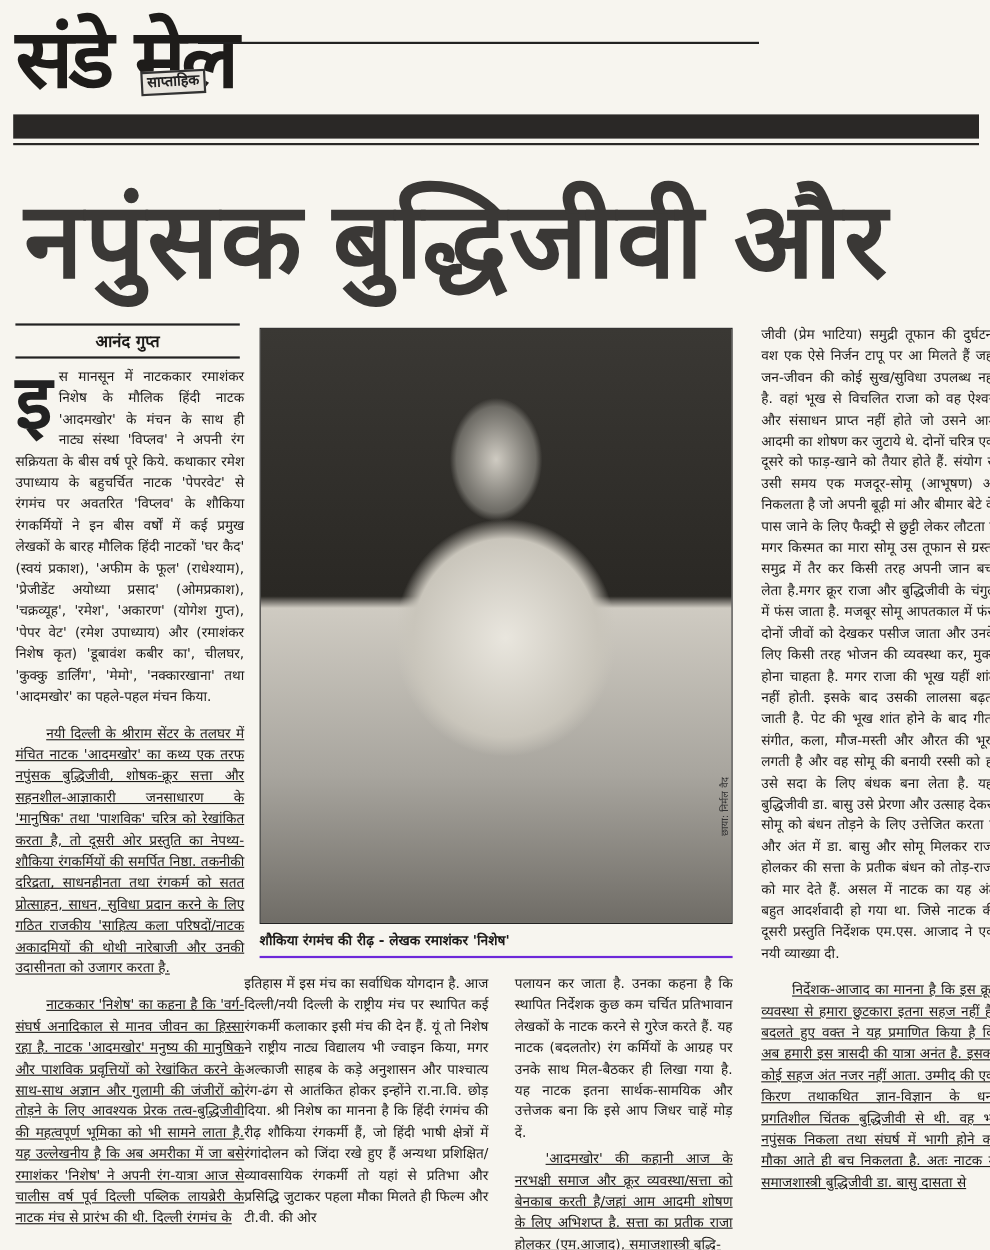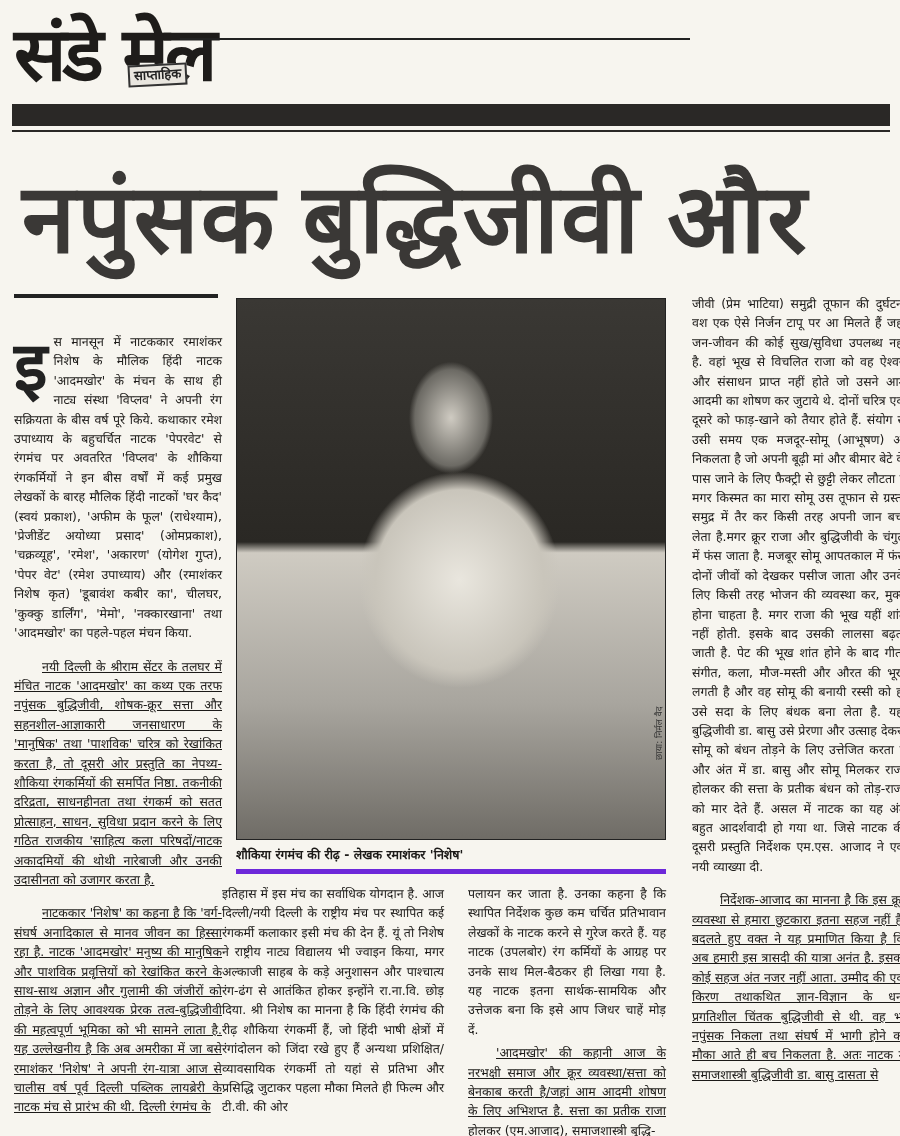--- a/index.html
+++ b/index.html
@@ -56,21 +56,21 @@
   .photo {
     position: absolute; left: 236px; top: 298px; width: 428px; height: 540px;
     background:
       radial-gradient(ellipse 60px 80px at 50% 22%, #cfcbc2 0%, #6c6a64 60%, transparent 70%),
       radial-gradient(ellipse 140px 150px at 52% 52%, #e9e6de 0%, #c9c5bb 60%, transparent 72%),
       linear-gradient(180deg, #3a3834 0%, #2a2824 45%, #cfcbc2 47%, #a8a59e 75%, #6f6c66 100%);
     border: 1px solid #222;
   }
   .photo-caption {
     position: absolute; left: 236px; top: 846px; width: 430px;
-    font-size: 12.5px; font-weight: bold; border-bottom: 5px solid #6d28d9; padding-bottom: 6px;
+    font-size: 12.5px; font-weight: bold; border-bottom: 2px solid #6d28d9; padding-bottom: 6px;
   }
   .photo-credit {
     position: absolute; left: 652px; top: 760px;
     font-size: 9px; transform: rotate(-90deg); transform-origin: left top;
     white-space: nowrap; color: #333;
   }
   .col2 { left: 222px; top: 884px; width: 222px; }
   .col3 { left: 468px; top: 884px; width: 198px; }
   .col4 { left: 676px; top: 294px; width: 214px; margin-left: 16px; }
 </style>
@@ -82,38 +82,39 @@
   <div class="mast-badge">साप्ताहिक</div>
   <div class="mast-rule-thin"></div>
   <div class="mast-bar"></div>
   <div class="mast-bar2"></div>
 </div>
 
 <div class="headline">नपुंसक बुद्धिजीवी और</div>
 
 <div class="byline-box">
   <div class="byline-rule"></div>
+  <div class="byline">आनंद गुप्त</div>
   <div class="byline-rule"></div>
 </div>
 
 <div class="col col1">
   <p><span class="dropcap">इ</span><span>स मानसून में नाटककार रमाशंकर निशेष के मौलिक हिंदी नाटक 'आदमखोर' के मंचन के साथ ही नाट्य संस्था 'विप्लव' ने अपनी रंग सक्रियता के बीस वर्ष पूरे किये. कथाकार रमेश उपाध्याय के बहुचर्चित नाटक 'पेपरवेट' से रंगमंच पर अवतरित 'विप्लव' के शौकिया रंगकर्मियों ने इन बीस वर्षों में कई प्रमुख लेखकों के बारह मौलिक हिंदी नाटकों 'घर कैद' (स्वयं प्रकाश), 'अफीम के फूल' (राधेश्याम), 'प्रेजीडेंट अयोध्या प्रसाद' (ओमप्रकाश), 'चक्रव्यूह', 'रमेश', 'अकारण' (योगेश गुप्त), 'पेपर वेट' (रमेश उपाध्याय) और (रमाशंकर निशेष कृत) 'डूबावंश कबीर का', चीलघर, 'कुक्कु डार्लिंग', 'मेमो', 'नक्कारखाना' तथा 'आदमखोर' का पहले-पहल मंचन किया.</span></p>
   <p class="indent">नयी दिल्ली के श्रीराम सेंटर के तलघर में मंचित नाटक 'आदमखोर' का कथ्य एक तरफ नपुंसक बुद्धिजीवी, शोषक-क्रूर सत्ता और सहनशील-आज्ञाकारी जनसाधारण के 'मानुषिक' तथा 'पाशविक' चरित्र को रेखांकित करता है, तो दूसरी ओर प्रस्तुति का नेपथ्य-शौकिया रंगकर्मियों की समर्पित निष्ठा. तकनीकी दरिद्रता, साधनहीनता तथा रंगकर्म को सतत प्रोत्साहन, साधन, सुविधा प्रदान करने के लिए गठित राजकीय 'साहित्य कला परिषदों/नाटक अकादमियों की थोथी नारेबाजी और उनकी उदासीनता को उजागर करता है.</p>
   <p class="indent">नाटककार 'निशेष' का कहना है कि 'वर्ग-संघर्ष अनादिकाल से मानव जीवन का हिस्सा रहा है. नाटक 'आदमखोर' मनुष्य की मानुषिक और पाशविक प्रवृत्तियों को रेखांकित करने के साथ-साथ अज्ञान और गुलामी की जंजीरों को तोड़ने के लिए आवश्यक प्रेरक तत्व-बुद्धिजीवी की महत्वपूर्ण भूमिका को भी सामने लाता है. यह उल्लेखनीय है कि अब अमरीका में जा बसे रमाशंकर 'निशेष' ने अपनी रंग-यात्रा आज से चालीस वर्ष पूर्व दिल्ली पब्लिक लायब्रेरी के नाटक मंच से प्रारंभ की थी. दिल्ली रंगमंच के</p>
 </div>
 
 <div class="photo" title="Black-and-white photograph of an elderly man with white hair in a light short-sleeve shirt, seated outdoors with hands clasped"></div>
 <div class="photo-credit">छाया: निर्मल वैद</div>
 <div class="photo-caption">शौकिया रंगमंच की रीढ़ - लेखक रमाशंकर 'निशेष'</div>
 
 <div class="col col2">
   <p>इतिहास में इस मंच का सर्वाधिक योगदान है. आज दिल्ली/नयी दिल्ली के राष्ट्रीय मंच पर स्थापित कई रंगकर्मी कलाकार इसी मंच की देन हैं. यूं तो निशेष ने राष्ट्रीय नाट्य विद्यालय भी ज्वाइन किया, मगर अल्काजी साहब के कड़े अनुशासन और पाश्चात्य रंग-ढंग से आतंकित होकर इन्होंने रा.ना.वि. छोड़ दिया. श्री निशेष का मानना है कि हिंदी रंगमंच की रीढ़ शौकिया रंगकर्मी हैं, जो हिंदी भाषी क्षेत्रों में रंगांदोलन को जिंदा रखे हुए हैं अन्यथा प्रशिक्षित/व्यावसायिक रंगकर्मी तो यहां से प्रतिभा और प्रसिद्धि जुटाकर पहला मौका मिलते ही फिल्म और टी.वी. की ओर</p>
 </div>
 
 <div class="col col3">
-  <p>पलायन कर जाता है. उनका कहना है कि स्थापित निर्देशक कुछ कम चर्चित प्रतिभावान लेखकों के नाटक करने से गुरेज करते हैं. यह नाटक (उपलबोर) रंग कर्मियों के आग्रह पर उनके साथ मिल-बैठकर ही लिखा गया है. यह नाटक इतना सार्थक-सामयिक और उत्तेजक बना कि इसे आप जिधर चाहें मोड़ दें.</p>
+  <p>पलायन कर जाता है. उनका कहना है कि स्थापित निर्देशक कुछ कम चर्चित प्रतिभावान लेखकों के नाटक करने से गुरेज करते हैं. यह नाटक (बदलतोर) रंग कर्मियों के आग्रह पर उनके साथ मिल-बैठकर ही लिखा गया है. यह नाटक इतना सार्थक-सामयिक और उत्तेजक बना कि इसे आप जिधर चाहें मोड़ दें.</p>
   <p class="indent" style="margin-top:4px">'आदमखोर' की कहानी आज के नरभक्षी समाज और क्रूर व्यवस्था/सत्ता को बेनकाब करती है/जहां आम आदमी शोषण के लिए अभिशप्त है. सत्ता का प्रतीक राजा होलकर (एम.आजाद), समाजशास्त्री बुद्धि-</p>
 </div>
 
 <div class="col col4">
   <p>जीवी (प्रेम भाटिया) समुद्री तूफान की दुर्घटना वश एक ऐसे निर्जन टापू पर आ मिलते हैं जहां जन-जीवन की कोई सुख/सुविधा उपलब्ध नहीं है. वहां भूख से विचलित राजा को वह ऐश्वर्य और संसाधन प्राप्त नहीं होते जो उसने आम आदमी का शोषण कर जुटाये थे. दोनों चरित्र एक दूसरे को फाड़-खाने को तैयार होते हैं. संयोग से उसी समय एक मजदूर-सोमू (आभूषण) आ निकलता है जो अपनी बूढ़ी मां और बीमार बेटे के पास जाने के लिए फैक्ट्री से छुट्टी लेकर लौटता है मगर किस्मत का मारा सोमू उस तूफान से ग्रस्त, समुद्र में तैर कर किसी तरह अपनी जान बचा लेता है.मगर क्रूर राजा और बुद्धिजीवी के चंगुल में फंस जाता है. मजबूर सोमू आपतकाल में फंसे दोनों जीवों को देखकर पसीज जाता और उनके लिए किसी तरह भोजन की व्यवस्था कर, मुक्त होना चाहता है. मगर राजा की भूख यहीं शांत नहीं होती. इसके बाद उसकी लालसा बढ़ती जाती है. पेट की भूख शांत होने के बाद गीत, संगीत, कला, मौज-मस्ती और औरत की भूख लगती है और वह सोमू की बनायी रस्सी को ही उसे सदा के लिए बंधक बना लेता है. यहां बुद्धिजीवी डा. बासु उसे प्रेरणा और उत्साह देकर, सोमू को बंधन तोड़ने के लिए उत्तेजित करता है और अंत में डा. बासु और सोमू मिलकर राजा होलकर की सत्ता के प्रतीक बंधन को तोड़-राजा को मार देते हैं. असल में नाटक का यह अंत बहुत आदर्शवादी हो गया था. जिसे नाटक की दूसरी प्रस्तुति निर्देशक एम.एस. आजाद ने एक नयी व्याख्या दी.</p>
   <p class="indent">निर्देशक-आजाद का मानना है कि इस क्रूर व्यवस्था से हमारा छुटकारा इतना सहज नहीं है. बदलते हुए वक्त ने यह प्रमाणित किया है कि अब हमारी इस त्रासदी की यात्रा अनंत है. इसका कोई सहज अंत नजर नहीं आता. उम्मीद की एक किरण तथाकथित ज्ञान-विज्ञान के धनी प्रगतिशील चिंतक बुद्धिजीवी से थी. वह भी नपुंसक निकला तथा संघर्ष में भागी होने का मौका आते ही बच निकलता है. अतः नाटक में समाजशास्त्री बुद्धिजीवी डा. बासु दासता से</p>
 </div>
 
 </body></html>

